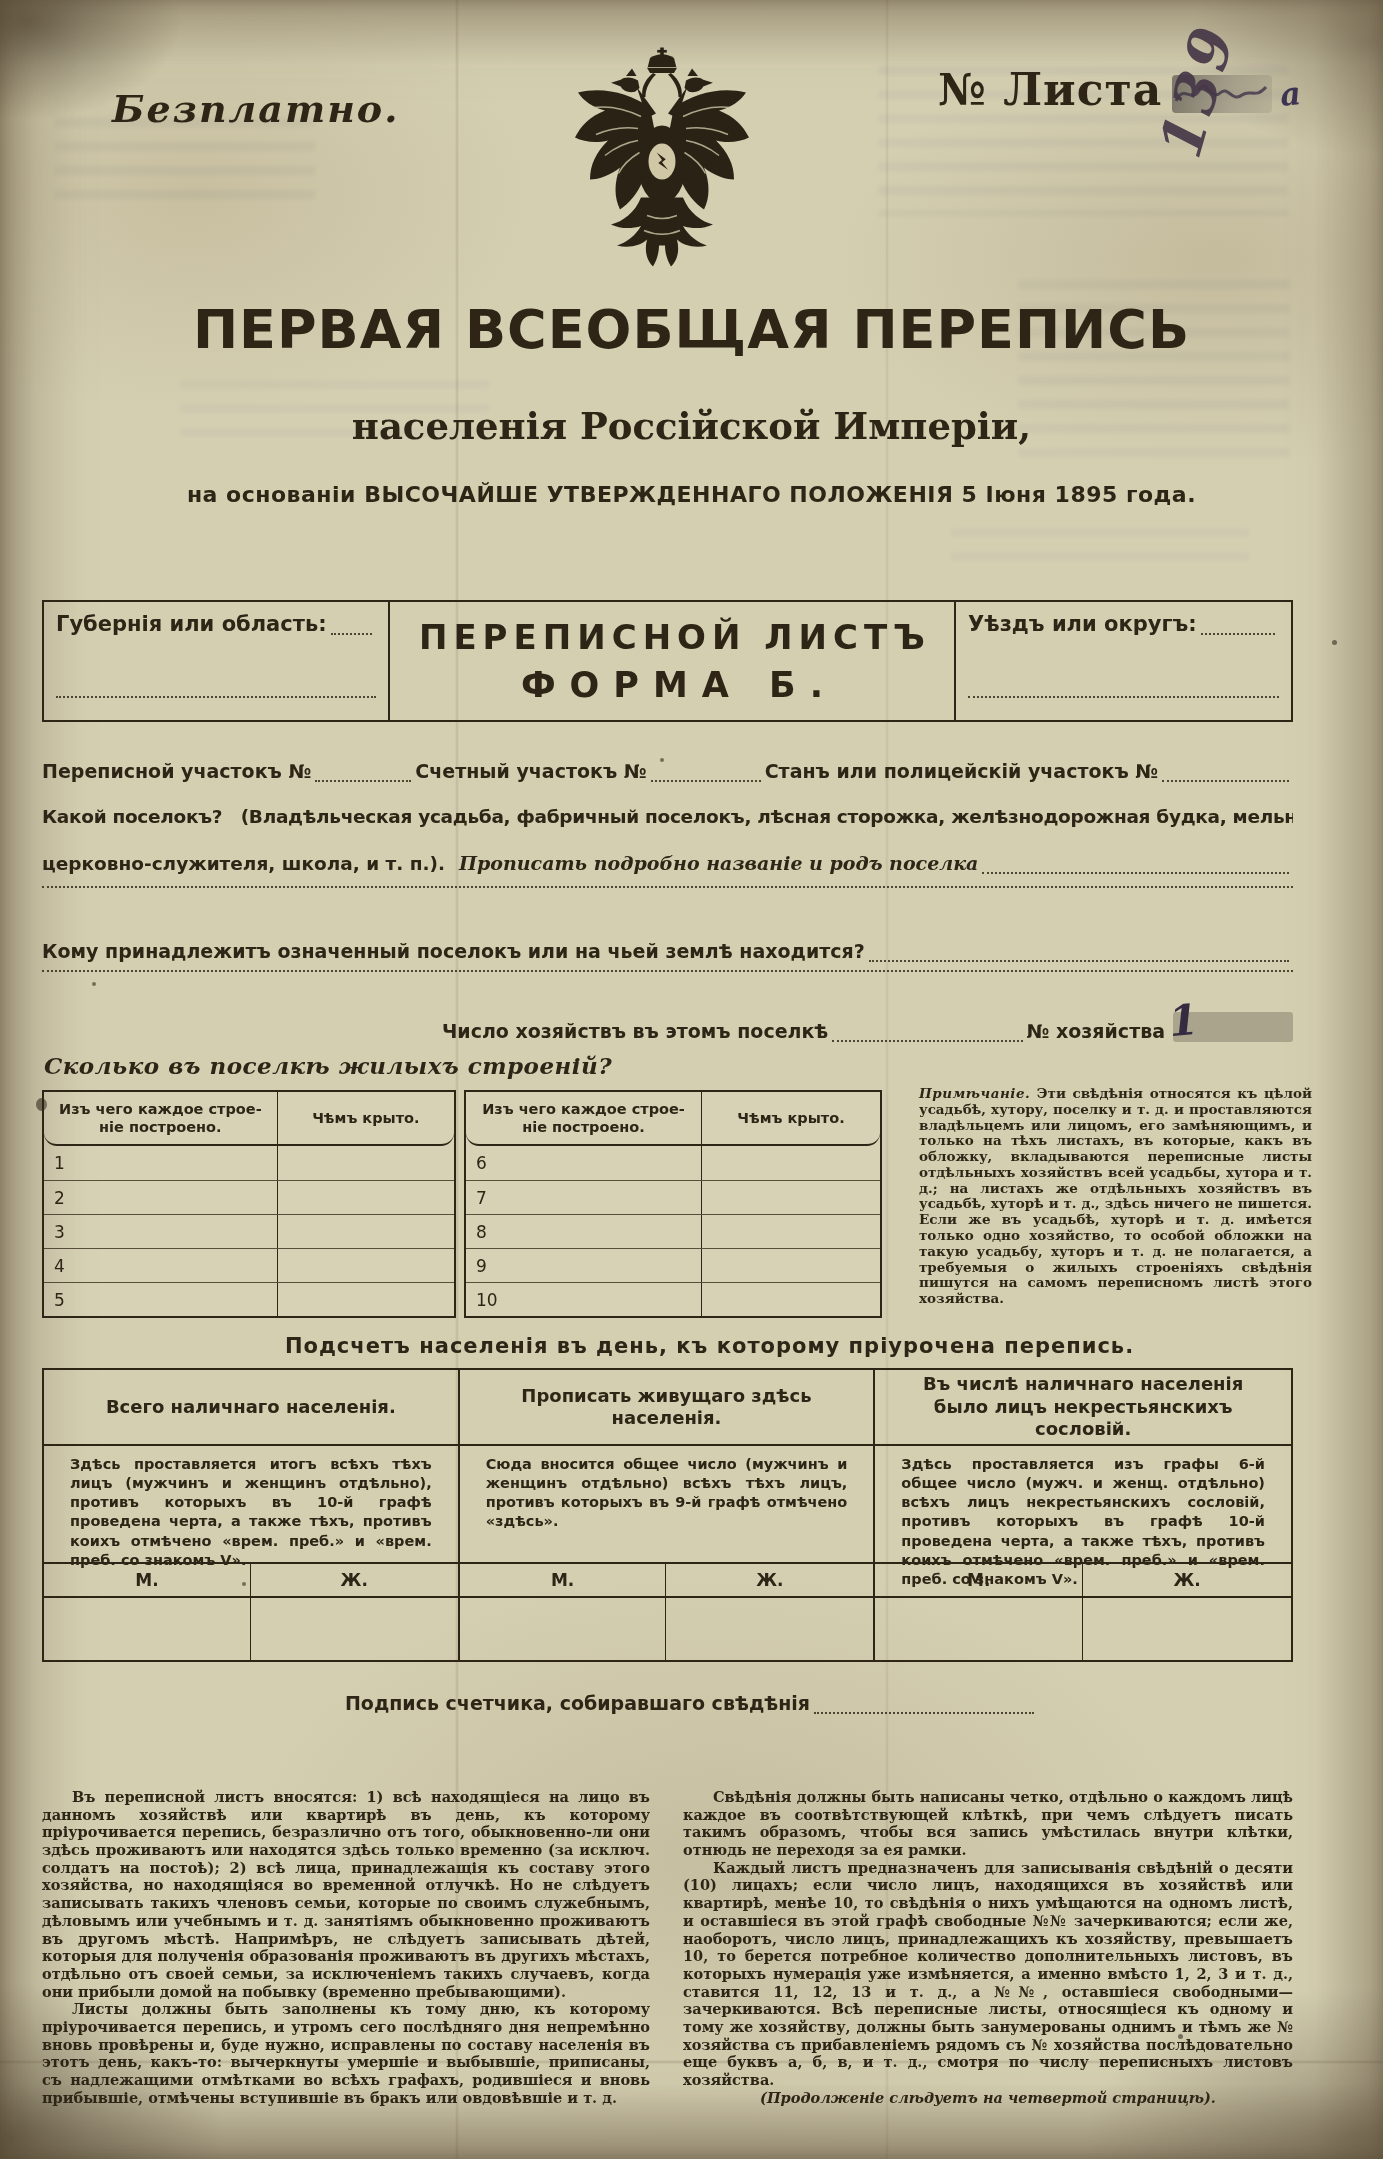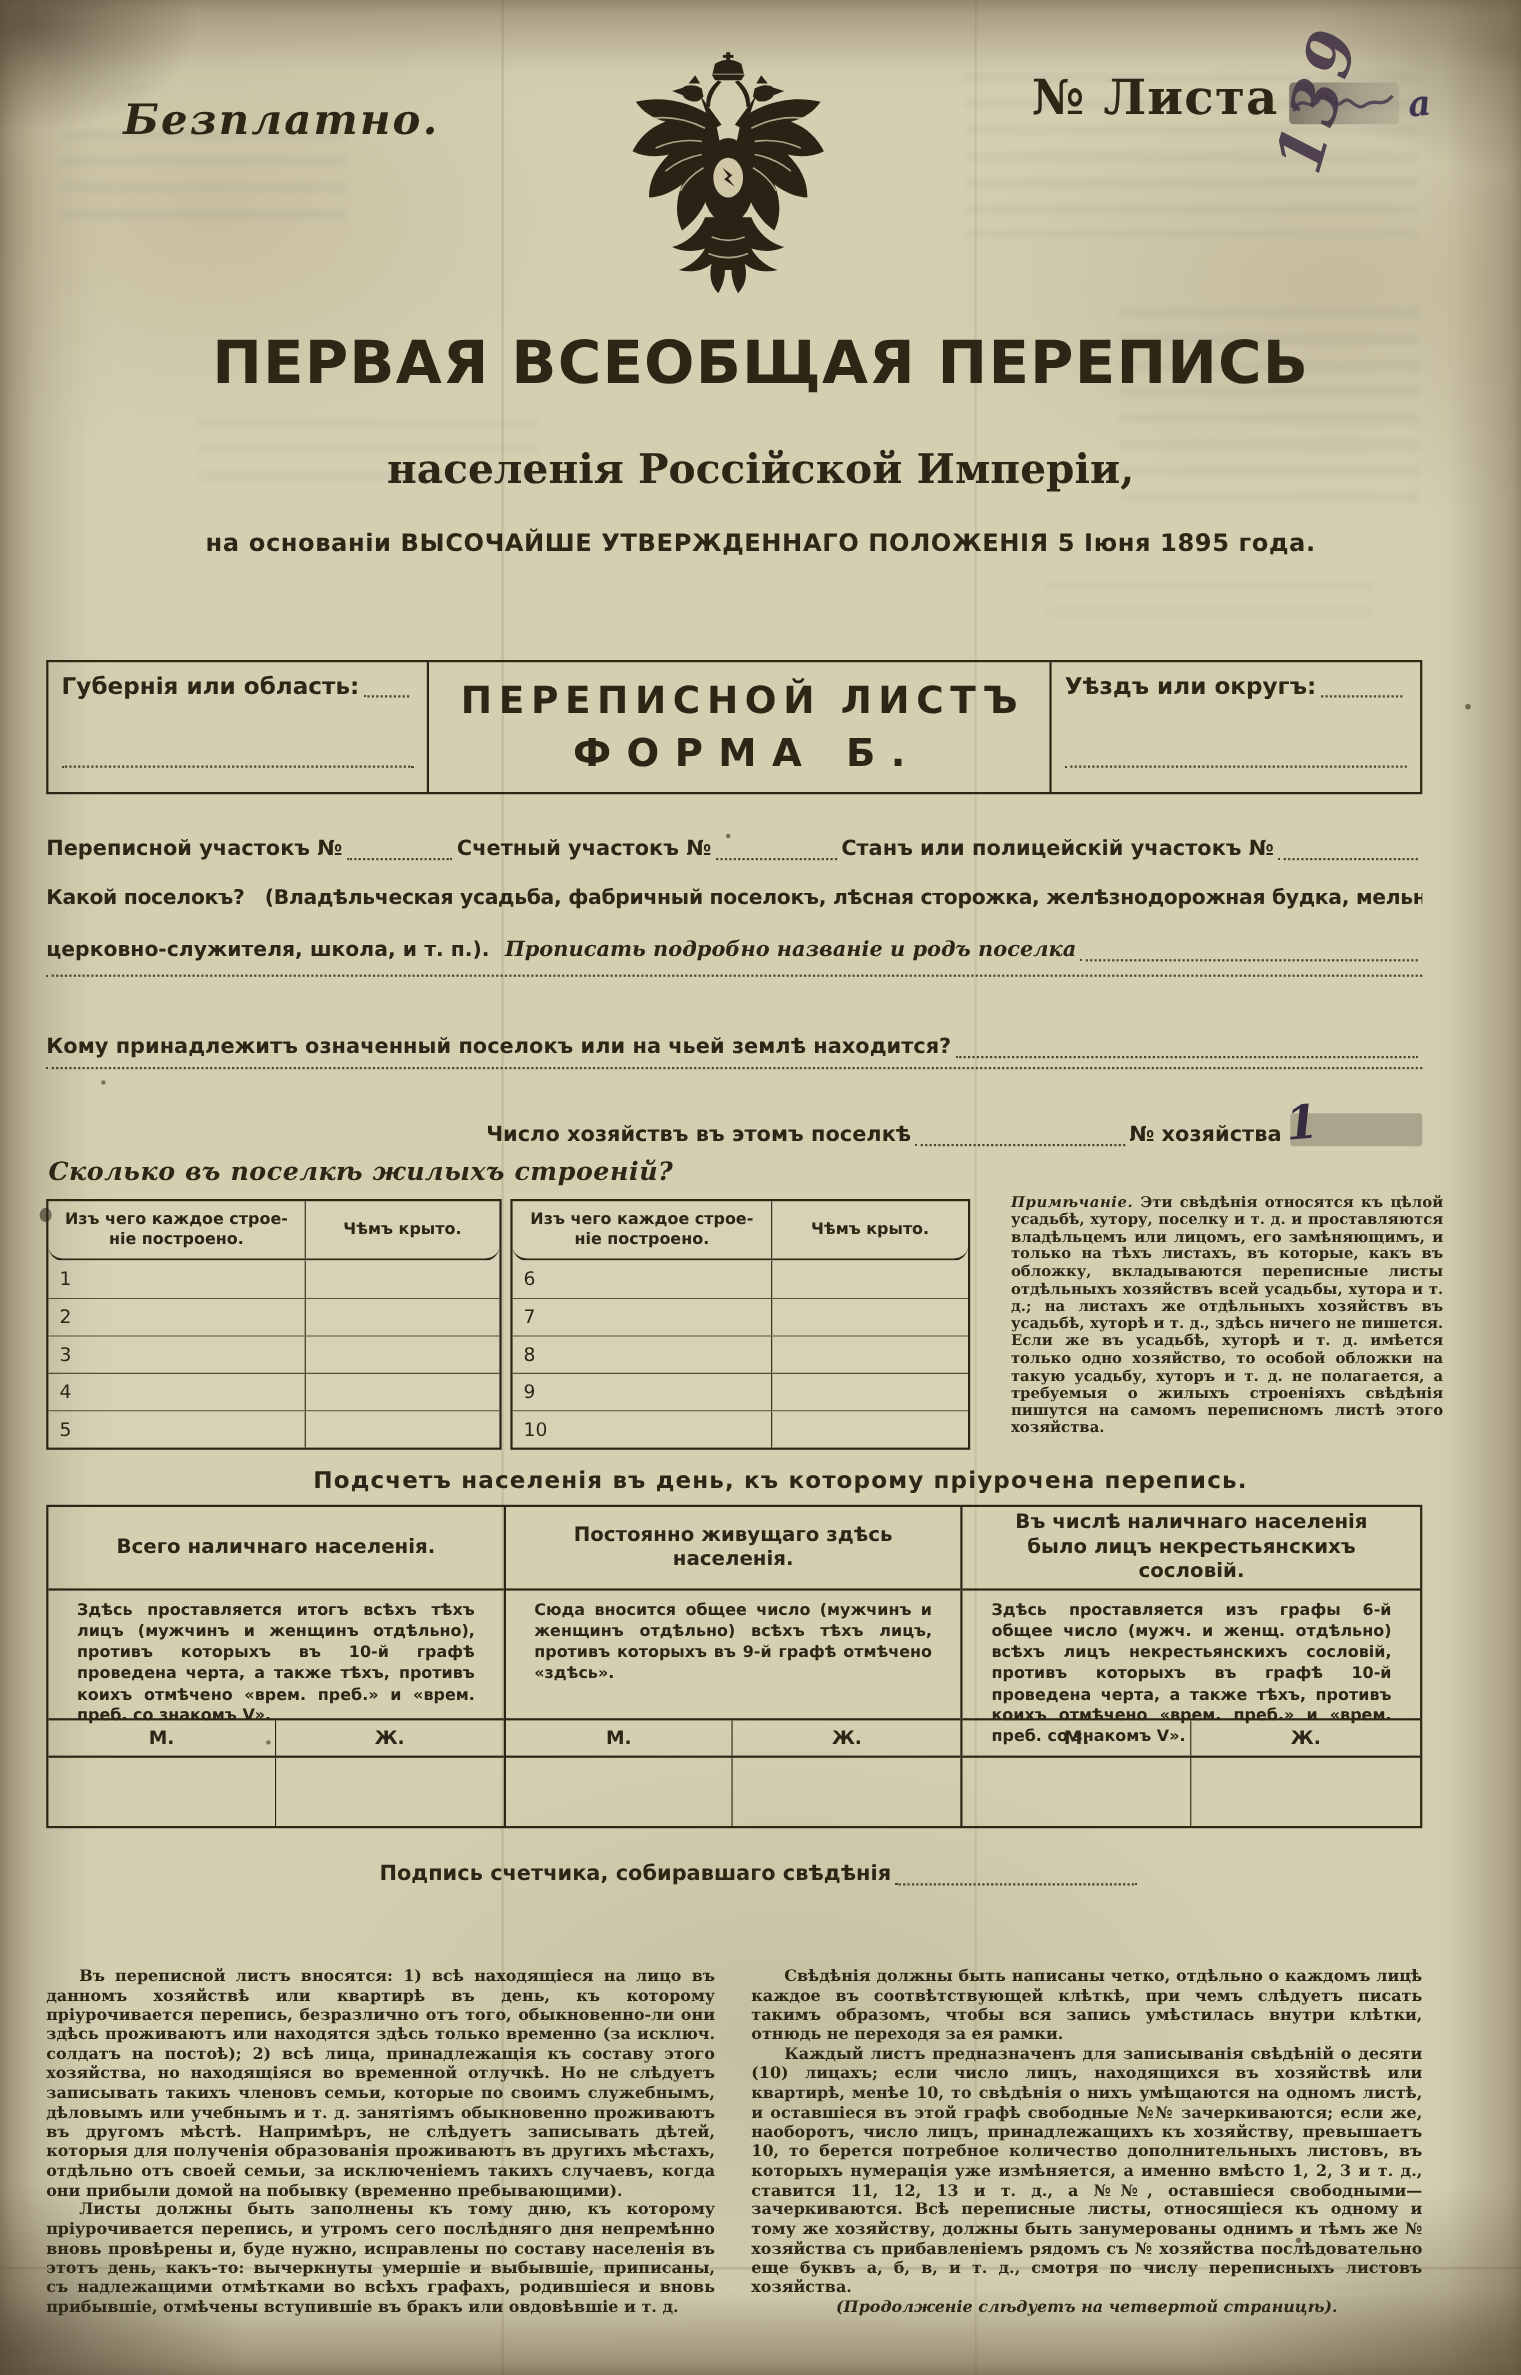--- a/index.html
+++ b/index.html
@@ -58,21 +58,21 @@
     font:700 37px var(--serif);}
   .title-basis{position:absolute;left:0;right:0;top:482px;text-align:center;
     font:700 22px var(--sans);letter-spacing:.5px;}
   
   .form-box{position:absolute;left:42px;top:600px;width:1251px;height:122px;display:flex;
     border:2.5px solid var(--ink);}
   .cell{position:relative;padding:10px 12px;}
   .cell-left{width:346px;border-right:2px solid var(--ink);}
   .cell-right{width:337px;border-left:2px solid var(--ink);}
   .cell-center{flex:1;display:flex;flex-direction:column;align-items:center;justify-content:center;gap:8px;}
-  .cell-label-row{display:flex;align-items:flex-start;font:700 21px var(--sans);}
+  .cell-label-row{display:flex;align-items:center;font:700 21px var(--sans);}
   .cell .inner-dot{position:absolute;left:12px;right:12px;bottom:22px;border-bottom:2px dotted var(--ink-soft);}
   .cc1{font:700 34px var(--sans);letter-spacing:6px;text-indent:6px;}
   .cc2{font:700 35px var(--sans);letter-spacing:14px;text-indent:14px;}
   
   .fields-row{position:absolute;left:42px;width:1251px;top:760px;display:flex;align-items:flex-end;
     font:700 19px var(--sans);white-space:nowrap;}
   .settle-1{position:absolute;left:42px;width:1251px;top:806px;font:700 18.5px var(--sans);
     letter-spacing:-.3px;white-space:nowrap;overflow:hidden;}
   .settle-2{position:absolute;left:42px;width:1251px;top:852px;display:flex;align-items:flex-end;
     font:700 18.5px var(--sans);white-space:nowrap;}
@@ -331,21 +331,21 @@
       <div class="pmf">
         <div>М.</div>
         <div>Ж.</div>
       </div>
       <div class="pdata">
         <div></div>
           <div></div>
       </div>
     </div>
     <div class="pgroup">
-      <div class="ptitle">Постоянно живущаго здѣсь населенія.</div>
+      <div class="ptitle">Прописать живущаго здѣсь населенія.</div>
       <div class="pexp">Сюда вносится общее число (мужчинъ и женщинъ отдѣльно) всѣхъ тѣхъ лицъ, противъ которыхъ въ 9-й графѣ отмѣчено «здѣсь».</div>
       <div class="pmf">
         <div>М.</div>
         <div>Ж.</div>
       </div>
       <div class="pdata">
         <div></div>
           <div></div>
       </div>
     </div>

